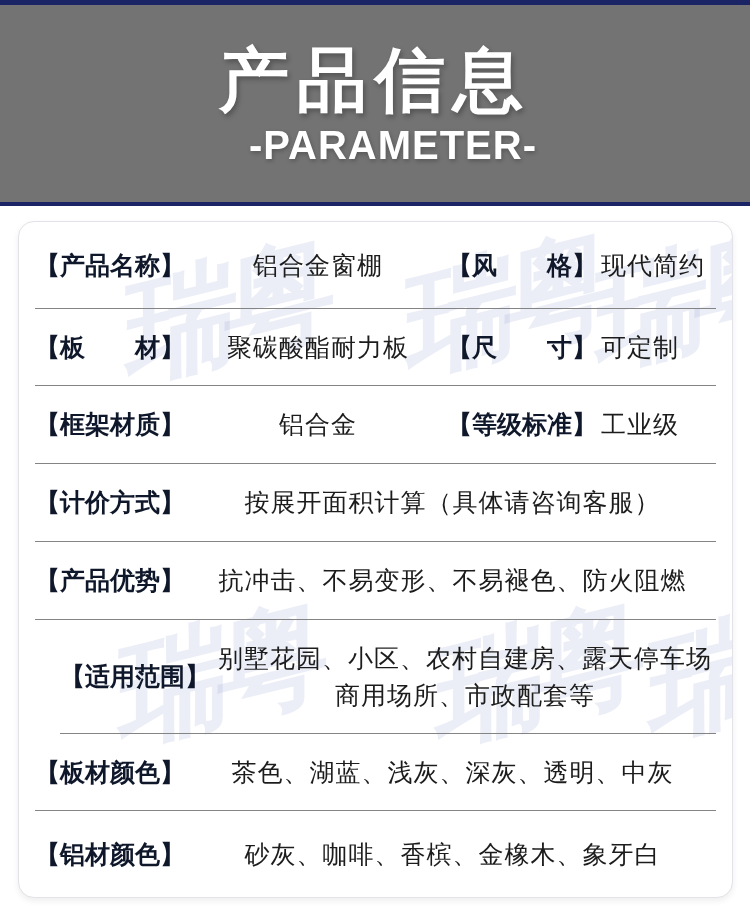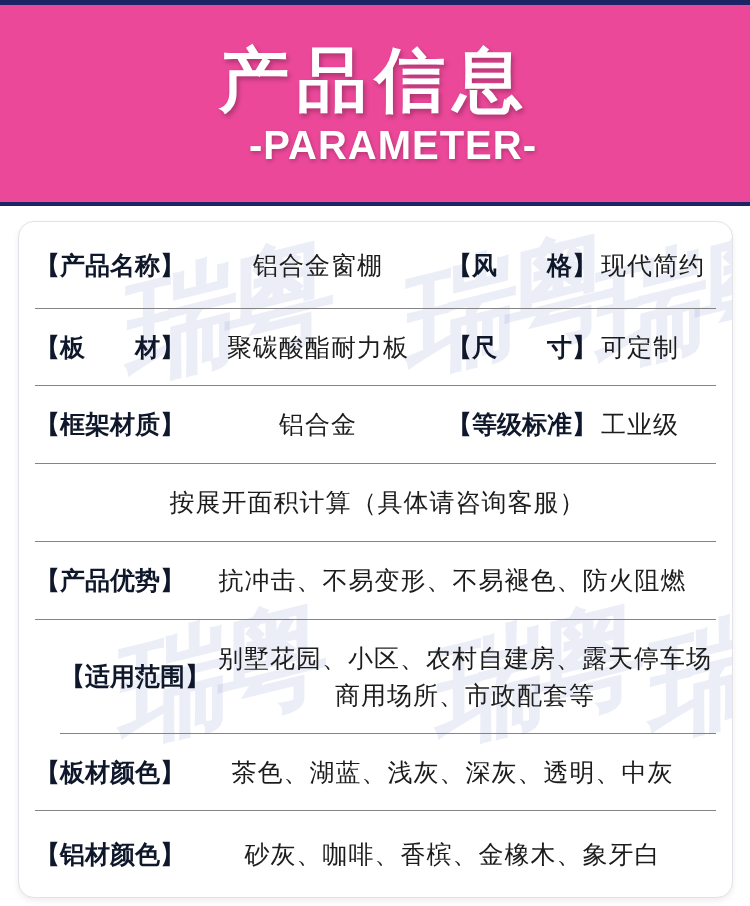--- a/index.html
+++ b/index.html
@@ -6,21 +6,21 @@
   body{
     width:750px;height:906px;
     background:#ffffff;
     font-family:"Liberation Sans","DejaVu Sans",sans-serif;
     position:relative;
     overflow:hidden;
   }
   
   .banner{
     position:absolute;left:0;top:0;width:750px;height:206px;
-    background:#ec4899;
+    background:#737373;
     border-top:5px solid #1b2566;
     border-bottom:4px solid #1b2566;
     box-sizing:border-box;
     text-align:center;
     color:#ffffff;
   }
   .banner-title{
     margin-top:40px;
     font-size:70px;
     font-weight:700;
@@ -140,20 +140,21 @@
         <span class="plabel">【框架材质】</span>
         <span class="pvalue">铝合金</span>
       </div>
       <div class="pair right">
         <span class="plabel">【等级标准】</span>
         <span class="pvalue nowrap">工业级</span>
       </div>
     </div>
 
     <div class="row h77">
+      <span class="plabel">【计价方式】</span>
       <span class="pvalue">按展开面积计算（具体请咨询客服）</span>
     </div>
 
     <div class="row h77">
       <span class="plabel">【产品优势】</span>
       <span class="pvalue">抗冲击、不易变形、不易褪色、防火阻燃</span>
     </div>
 
     <div class="row h113">
       <span class="plabel">【适用范围】</span>

